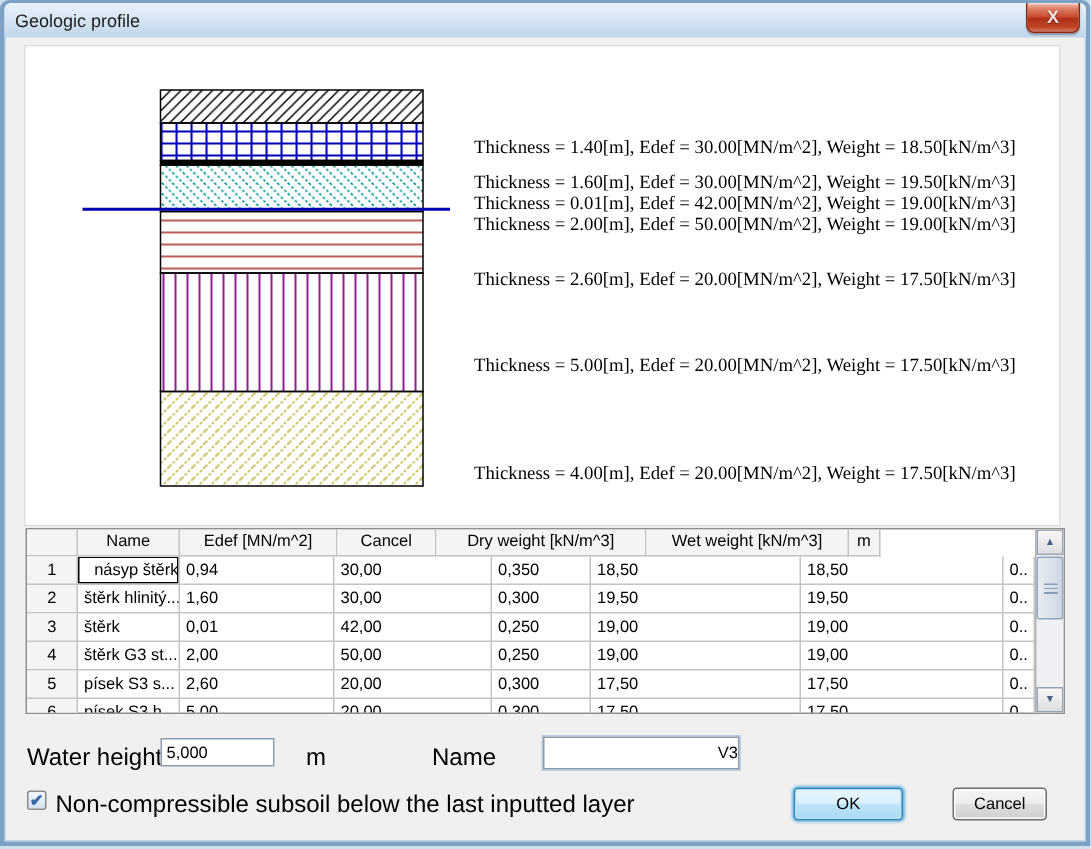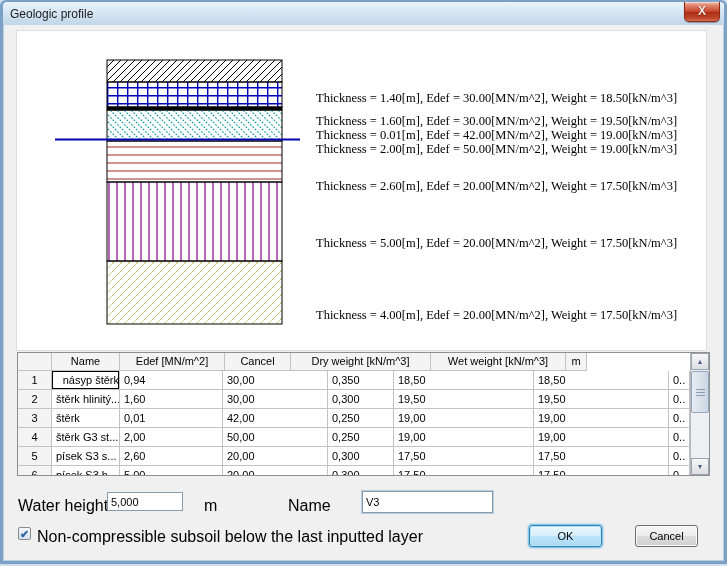--- a/index.html
+++ b/index.html
@@ -94,21 +94,21 @@
   }
 
   
   .lbl { font-size:16px; color:#000; white-space:nowrap; }
   input.txt {
     position:absolute; font-family:"Liberation Sans",sans-serif; font-size:11px;
     padding-left:3px; background:#fff; border:1px solid #8a9cab; outline:none;
   }
   .in-water { left:107px; top:492px; width:76px; height:19px; }
   .in-name  { left:362px; top:491px; width:131px; height:22px;
-              border:1px solid #2f6eb5; box-shadow:0 0 0 1px rgba(80,140,200,.35); }
+              border:1px solid #2f6eb5; box-shadow:0 0 0 1px rgba(80,140,200,.35);text-align:right; }
 
   .checkbox {
     left:18px; top:527px; width:13px; height:13px;
     border:1px solid #8a8a8a; border-radius:2px;
     background:linear-gradient(180deg,#f2f7fc,#d4e2f0);
     text-align:center; line-height:12px; font-size:11px; font-weight:bold;
     color:#3465a4; cursor:pointer;
   }
 
   .btn {

